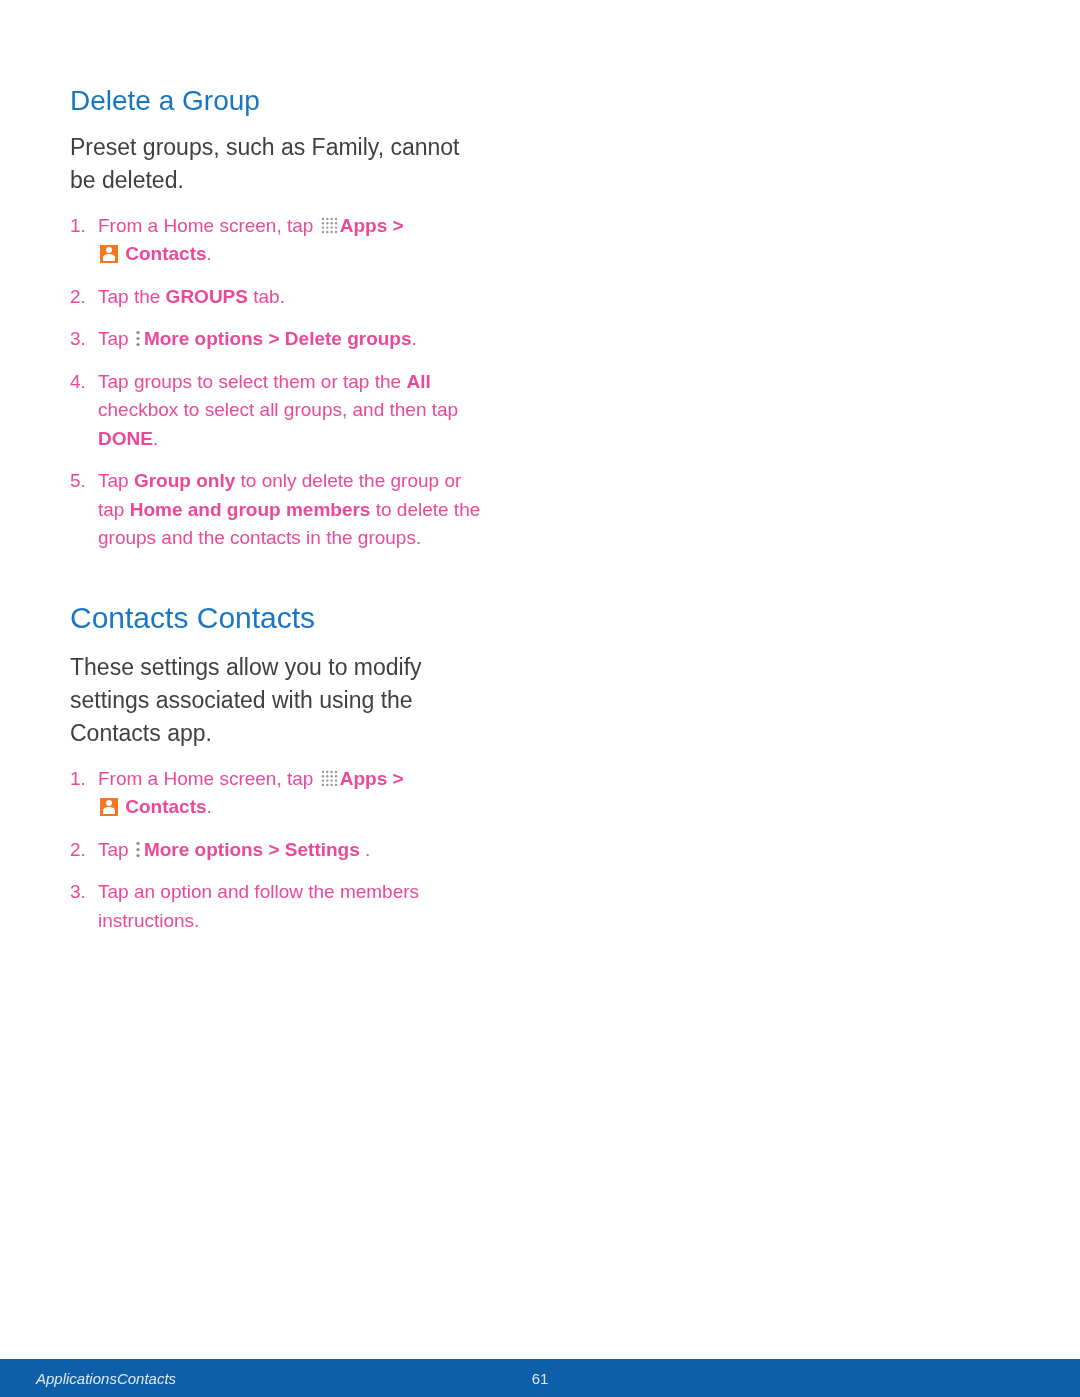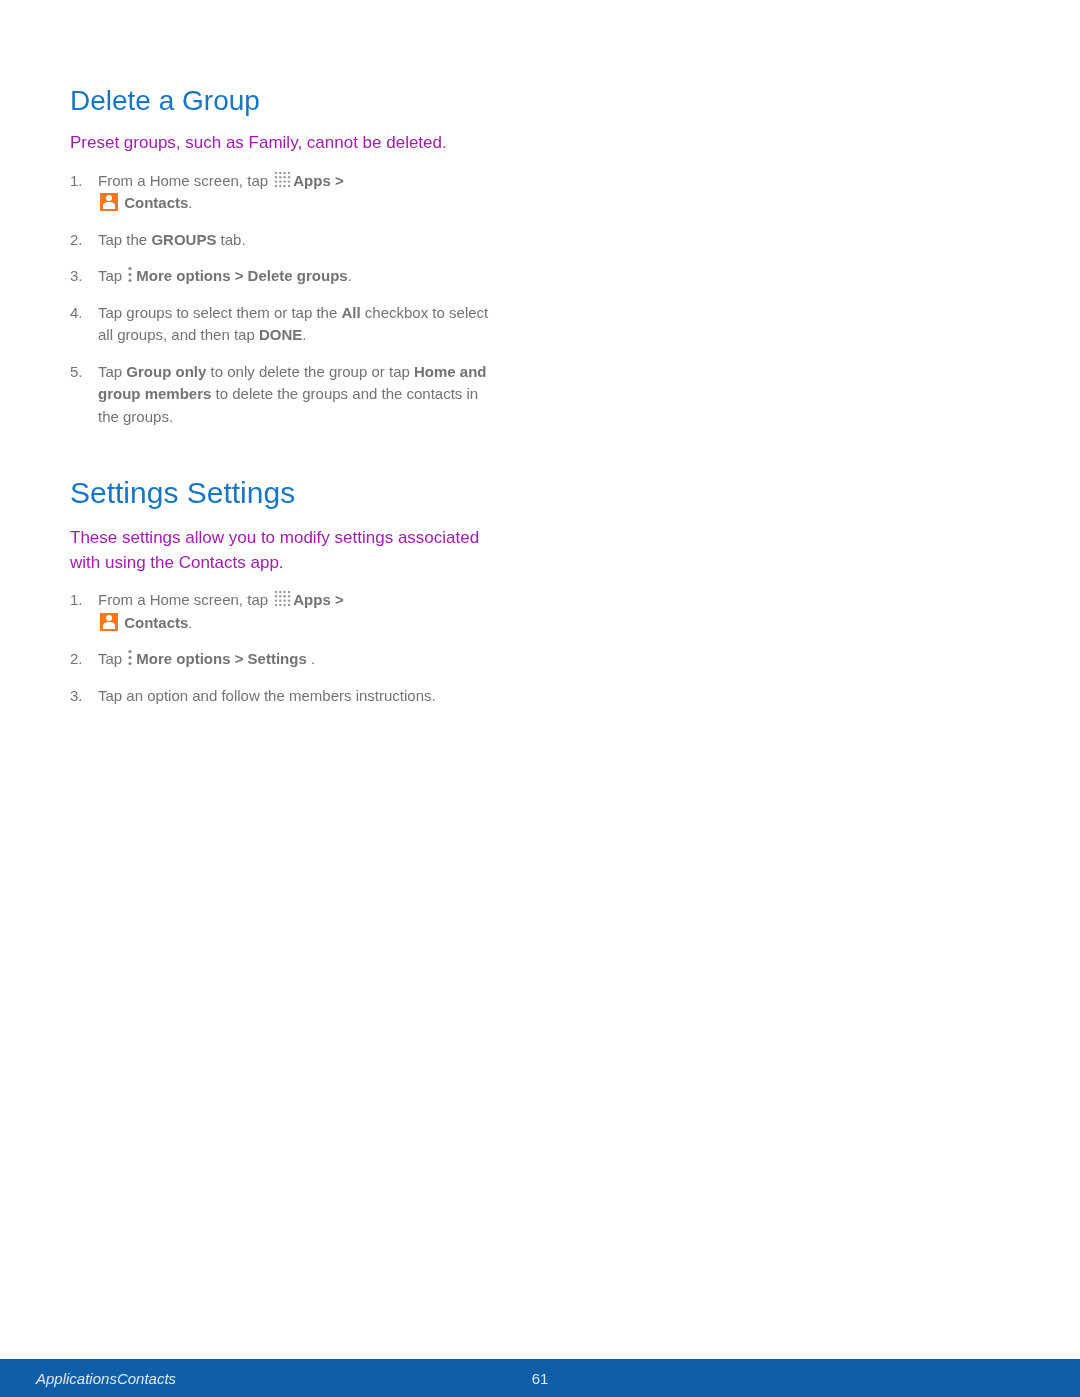--- a/index.html
+++ b/index.html
@@ -21,35 +21,35 @@
       margin-bottom: 14px;
     }
     .heading-lg {
       color: #1976c4;
       font-size: 30px;
       font-weight: 400;
       margin-top: 48px;
       margin-bottom: 16px;
     }
     .body-text {
-      color: #a21caf;
-      font-size: 17px;
+      color: #404040;
+      font-size: 23px;
       line-height: 1.45;
       margin-bottom: 14px;
     }
     ol {
       list-style: none;
       counter-reset: item;
       padding-left: 0;
     }
     ol li {
       counter-increment: item;
-      font-size: 15px;
+      font-size: 19px;
       line-height: 1.5;
-      color: #737373;
+      color: #ec4899;
       padding-left: 28px;
       margin-bottom: 14px;
       position: relative;
     }
     ol li::before {
       content: counter(item) ".";
       position: absolute;
       left: 0;
       top: 0;
     }
@@ -153,21 +153,21 @@
           </svg></span><span class="bold">More options &gt; Delete groups</span><span>.</span>
     </li>
     <li>
       <span>Tap groups to select them or tap the </span><span class="bold">All</span><span> checkbox to select all groups, and then tap </span><span class="bold">DONE</span><span>.</span>
     </li>
     <li>
       <span>Tap </span><span class="bold">Group only</span><span> to only delete the group or tap </span><span class="bold">Home and group members</span><span> to delete the groups and the contacts in the groups.</span>
     </li>
   </ol>
 
-  <h1 class="heading-lg">Settings Settings</h1>
+  <h1 class="heading-lg">Contacts Contacts</h1>
   <p class="body-text">These settings allow you to modify settings associated with using the Contacts app.</p>
 
   <ol>
     <li>
       <span>From a Home screen, tap </span><span class="apps-icon"><svg viewBox="0 0 17 17">
             <g fill="#999">
               <circle cx="2" cy="2" r="1.2"></circle>
               <circle cx="6.3" cy="2" r="1.2"></circle>
               <circle cx="10.6" cy="2" r="1.2"></circle>
               <circle cx="15" cy="2" r="1.2"></circle>

